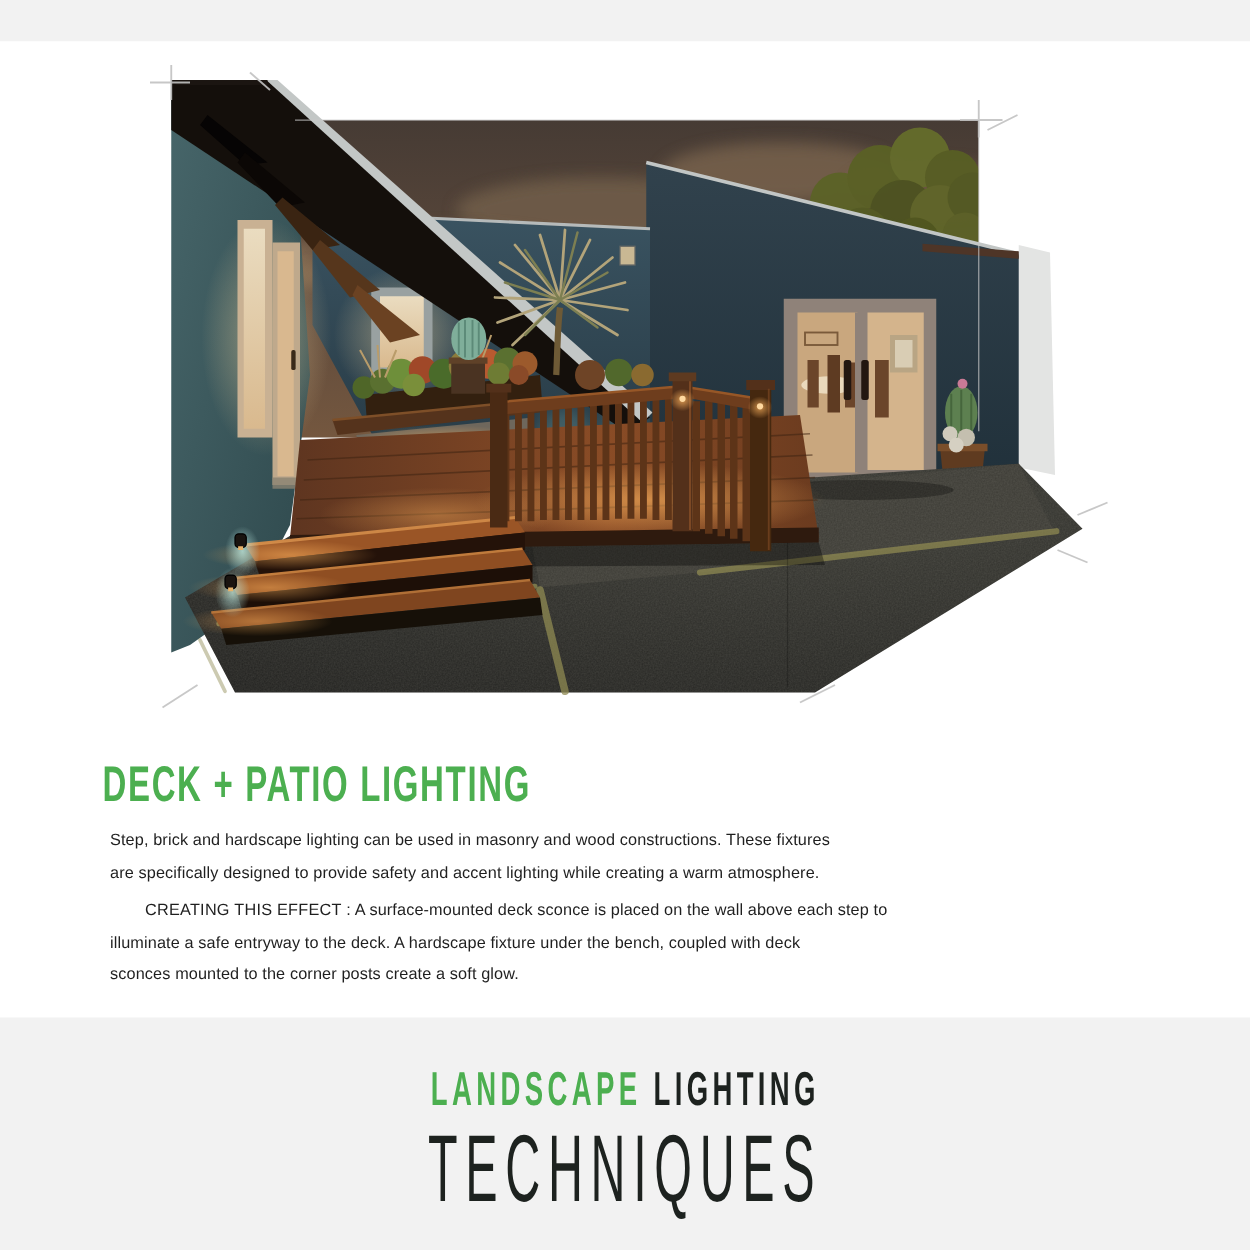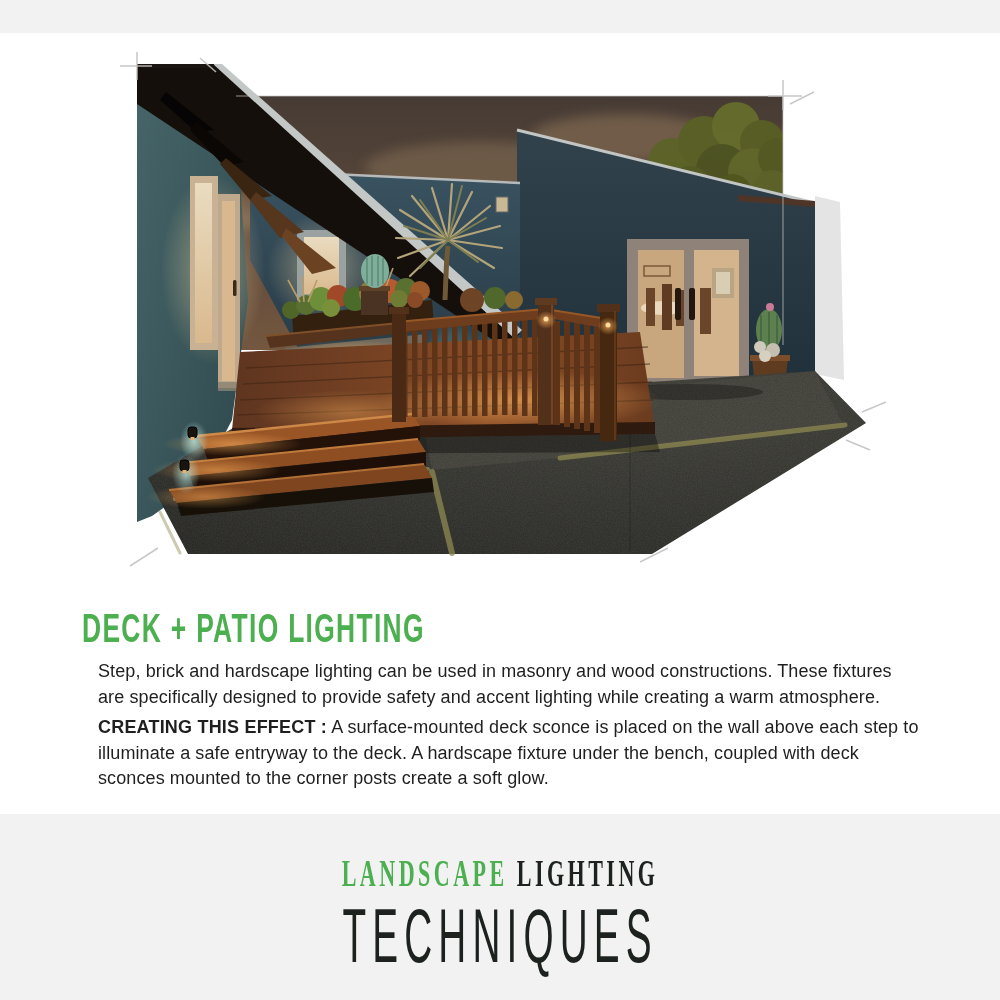--- a/index.html
+++ b/index.html
@@ -10,29 +10,29 @@
   }
   *{margin:0;padding:0;box-sizing:border-box;}
   html,body{width:1000px;height:1000px;background:#fff;overflow:hidden;
     font-family:"Liberation Sans","DejaVu Sans",sans-serif;}
   .page{position:relative;width:1000px;height:1000px;background:#fff;}
   .top-band{position:absolute;left:0;top:0;width:1000px;height:33px;background:var(--band-gray);}
   .art{position:absolute;left:0;top:0;width:1000px;height:1000px;pointer-events:none;}
   .headline{position:absolute;left:82px;top:606px;font-size:40px;line-height:1.1;
     font-weight:700;color:var(--accent-green);white-space:nowrap;letter-spacing:2px;
     transform:scaleX(.66);transform-origin:0 50%;}
-  .para{position:absolute;left:98px;width:870px;font-size:18px;line-height:25.5px;
+  .para{position:absolute;left:88px;width:870px;font-size:13px;line-height:25.5px;
     color:var(--text-dark);white-space:pre-line;letter-spacing:.1px;}
   .para-1{top:659px;}
   .para-2{top:715px;}
-  .para b{font-weight:700;letter-spacing:.2px;}
+  .para b{font-weight:400;letter-spacing:.2px;margin-left:28px;}
   .footer{position:absolute;left:0;top:814px;width:1000px;height:186px;background:var(--band-gray);
     text-align:center;}
   .brand-line{position:absolute;left:0;top:37px;width:1000px;white-space:nowrap;
-    font-size:38px;font-weight:700;letter-spacing:6px;color:var(--brand-dark);font-family:Liberation Serif, serif;}
+    font-size:38px;font-weight:700;letter-spacing:6px;color:var(--brand-dark);}
   .brand-line .inner{display:inline-block;transform:scaleX(.58);transform-origin:50% 50%;}
   .brand-line .green{color:var(--accent-green);}
   .brand-title{position:absolute;left:0;top:78px;width:1000px;white-space:nowrap;
     font-size:76px;font-weight:400;letter-spacing:12px;color:var(--brand-dark);}
   .brand-title .inner{display:inline-block;transform:scaleX(.51);transform-origin:50% 50%;}
 </style>
 </head>
 <body>
 
 <div class="page">

